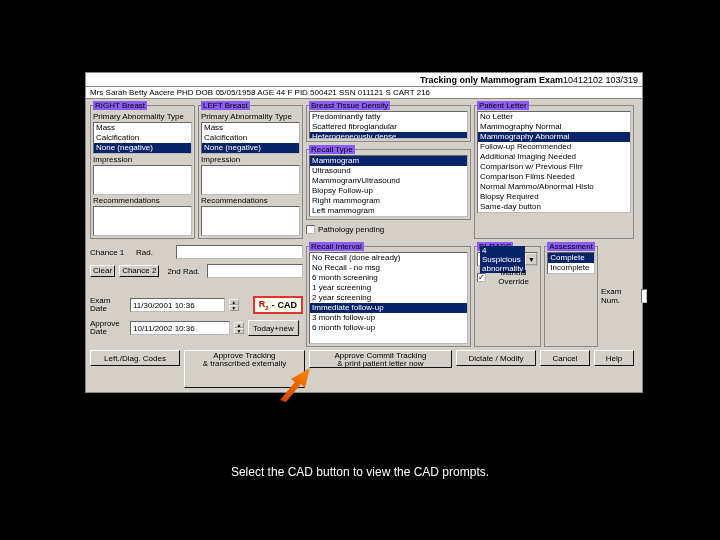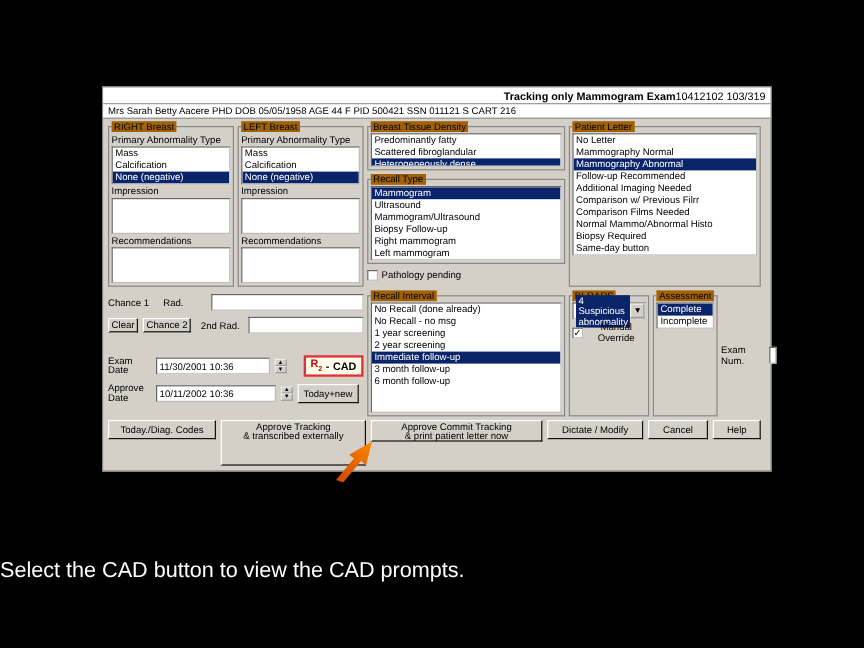--- a/index.html
+++ b/index.html
@@ -54,21 +54,21 @@
   }
   fieldset {
     border: 1px solid #888;
     padding: 1px 2px 2px 2px;
     background: #d4d0c8;
     position: relative;
   }
   fieldset > legend {
     font-size: 8px;
     padding: 0 2px;
-    background: #a16207;
+    background: #8b5cf6;
     color: #000;
   }
   .sublabel {
     display: block;
     font-size: 8px;
     color: #000;
     margin: 1px 0;
   }
   .listbox {
     background: #fff;
@@ -135,23 +135,24 @@
     background:#fff; border:1px inset #bbb; height:14px; font-size:8px;
     display:flex; align-items:center; justify-content:flex-start;
     padding-left:2px;
   }
   .select .caret { width:12px; height:12px; background:#d4d0c8; border:1px outset #eee;
     display:flex;align-items:center;justify-content:center;font-size:7px;}
   .caption {
     position:absolute;
     top: 465px;
     width:100%;
+    text-align:center;
     color:#fff;
     font-family: Arial, sans-serif;
-    font-size: 18px;
+    font-size: 12px;
   }
   .spin { display:flex; flex-direction:column; }
   .spin .sbtn { width:10px; height:6px; background:#d4d0c8; border:1px outset #eee; font-size:5px; line-height:4px; text-align:center;}
 </style>
 </head>
 <body>
 
 <div class="slide">
   <div class="app-window">
 
@@ -248,20 +249,21 @@
           <span class="lbl" style="margin-left:4px">2nd Rad.</span>
           <div class="input" style="flex:1"></div>
         </div>
       </div>
 
       <fieldset class="col3" style="grid-row:span 2">
         <legend>Recall Interval</legend>
         <div class="listbox" style="height:92px">
           <div class="item">No Recall (done already)</div>
           <div class="item">No Recall - no msg</div>
+          <div class="item">6 month screening</div>
           <div class="item">1 year screening</div>
           <div class="item">2 year screening</div>
           <div class="item sel">Immediate follow-up</div>
           <div class="item">3 month follow-up</div>
           <div class="item">6 month follow-up</div>
         </div>
       </fieldset>
 
       <div class="col4" style="display:flex;flex-direction:row;gap:3px;grid-row:span 2">
         <fieldset>
@@ -309,21 +311,21 @@
           <div class="input" style="width:100px">10/11/2002 10:36</div>
           <div class="spin">
             <div class="sbtn">▲</div>
             <div class="sbtn">▼</div>
           </div>
           <span class="btn">Today+new</span>
         </div>
       </div>
 
       <div class="colspan-all button-row">
-        <span class="btn" style="flex:0 0 90px">Today./Diag. Codes</span>
+        <span class="btn" style="flex:0 0 90px">Left./Diag. Codes</span>
         <span class="btn" style="flex:1;white-space:pre-line;line-height:8px;height:38px">Approve Tracking
 &amp; transcribed externally</span>
         <span class="btn" style="flex:1.2;white-space:pre-line;line-height:8px;height:18px">Approve Commit Tracking
 &amp; print patient letter now</span>
         <span class="btn" style="flex:0 0 80px">Dictate / Modify</span>
         <span class="btn" style="flex:0 0 50px">Cancel</span>
         <span class="btn" style="flex:0 0 40px">Help</span>
       </div>
     </div>
   </div>

